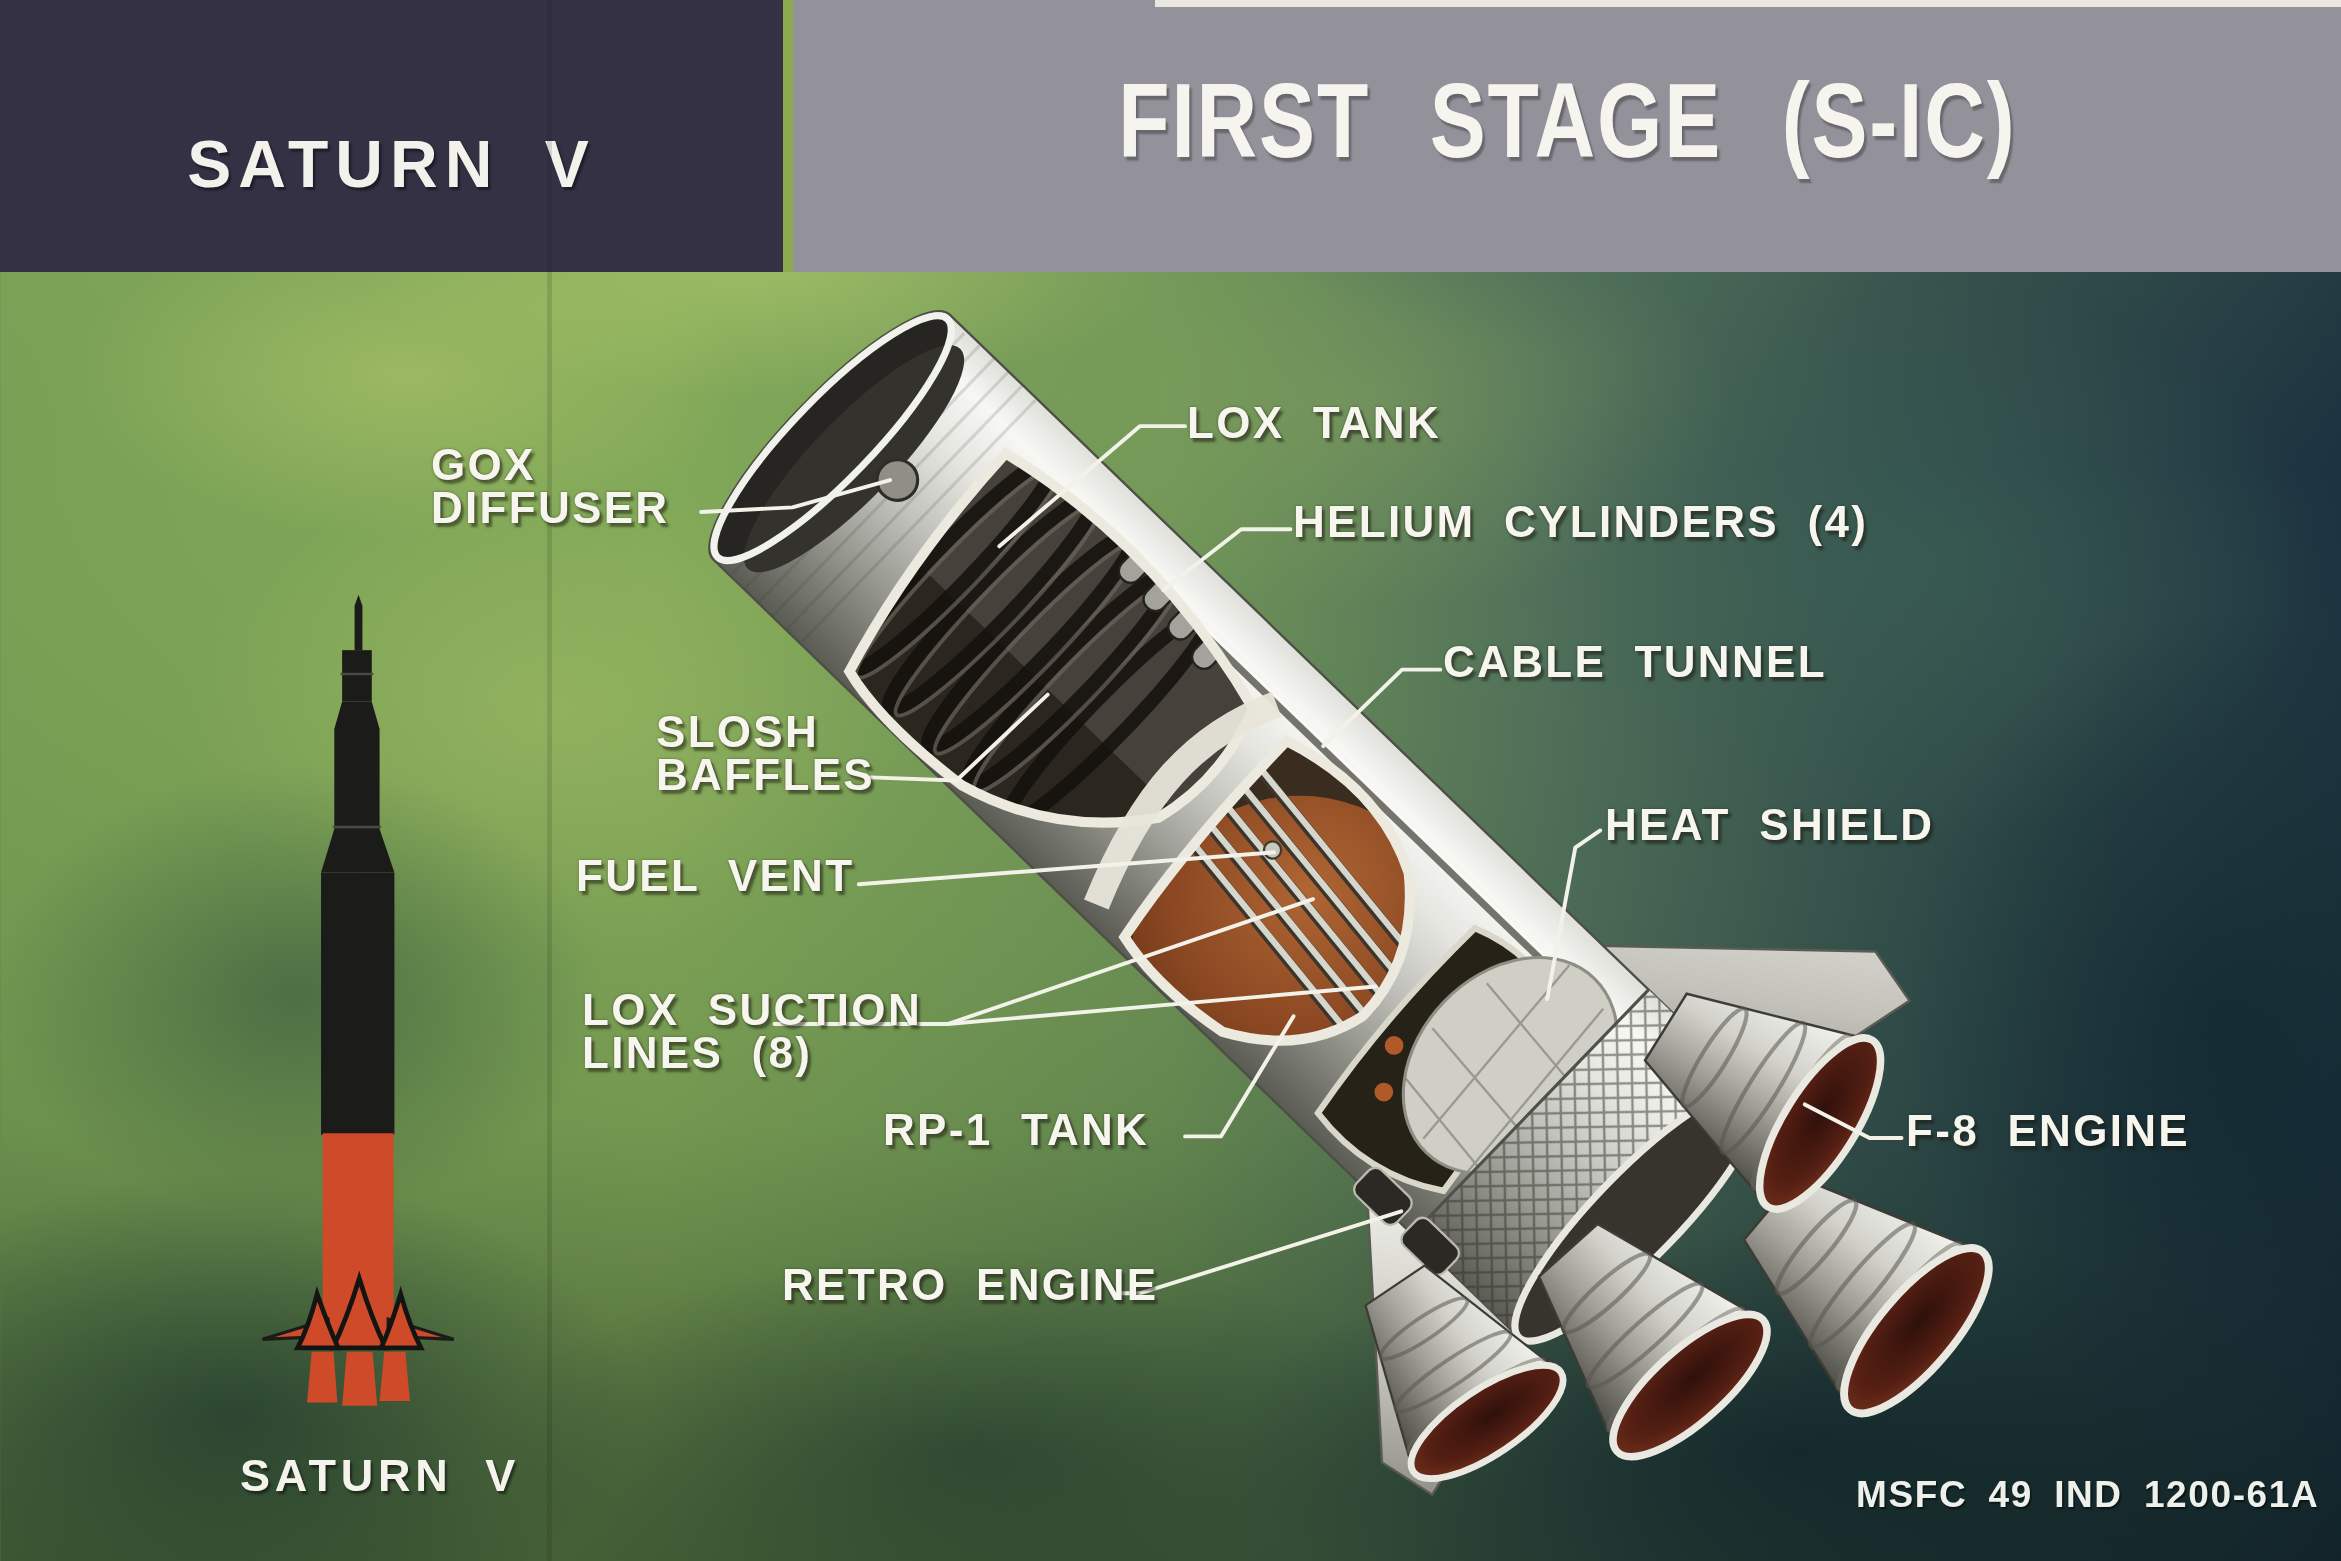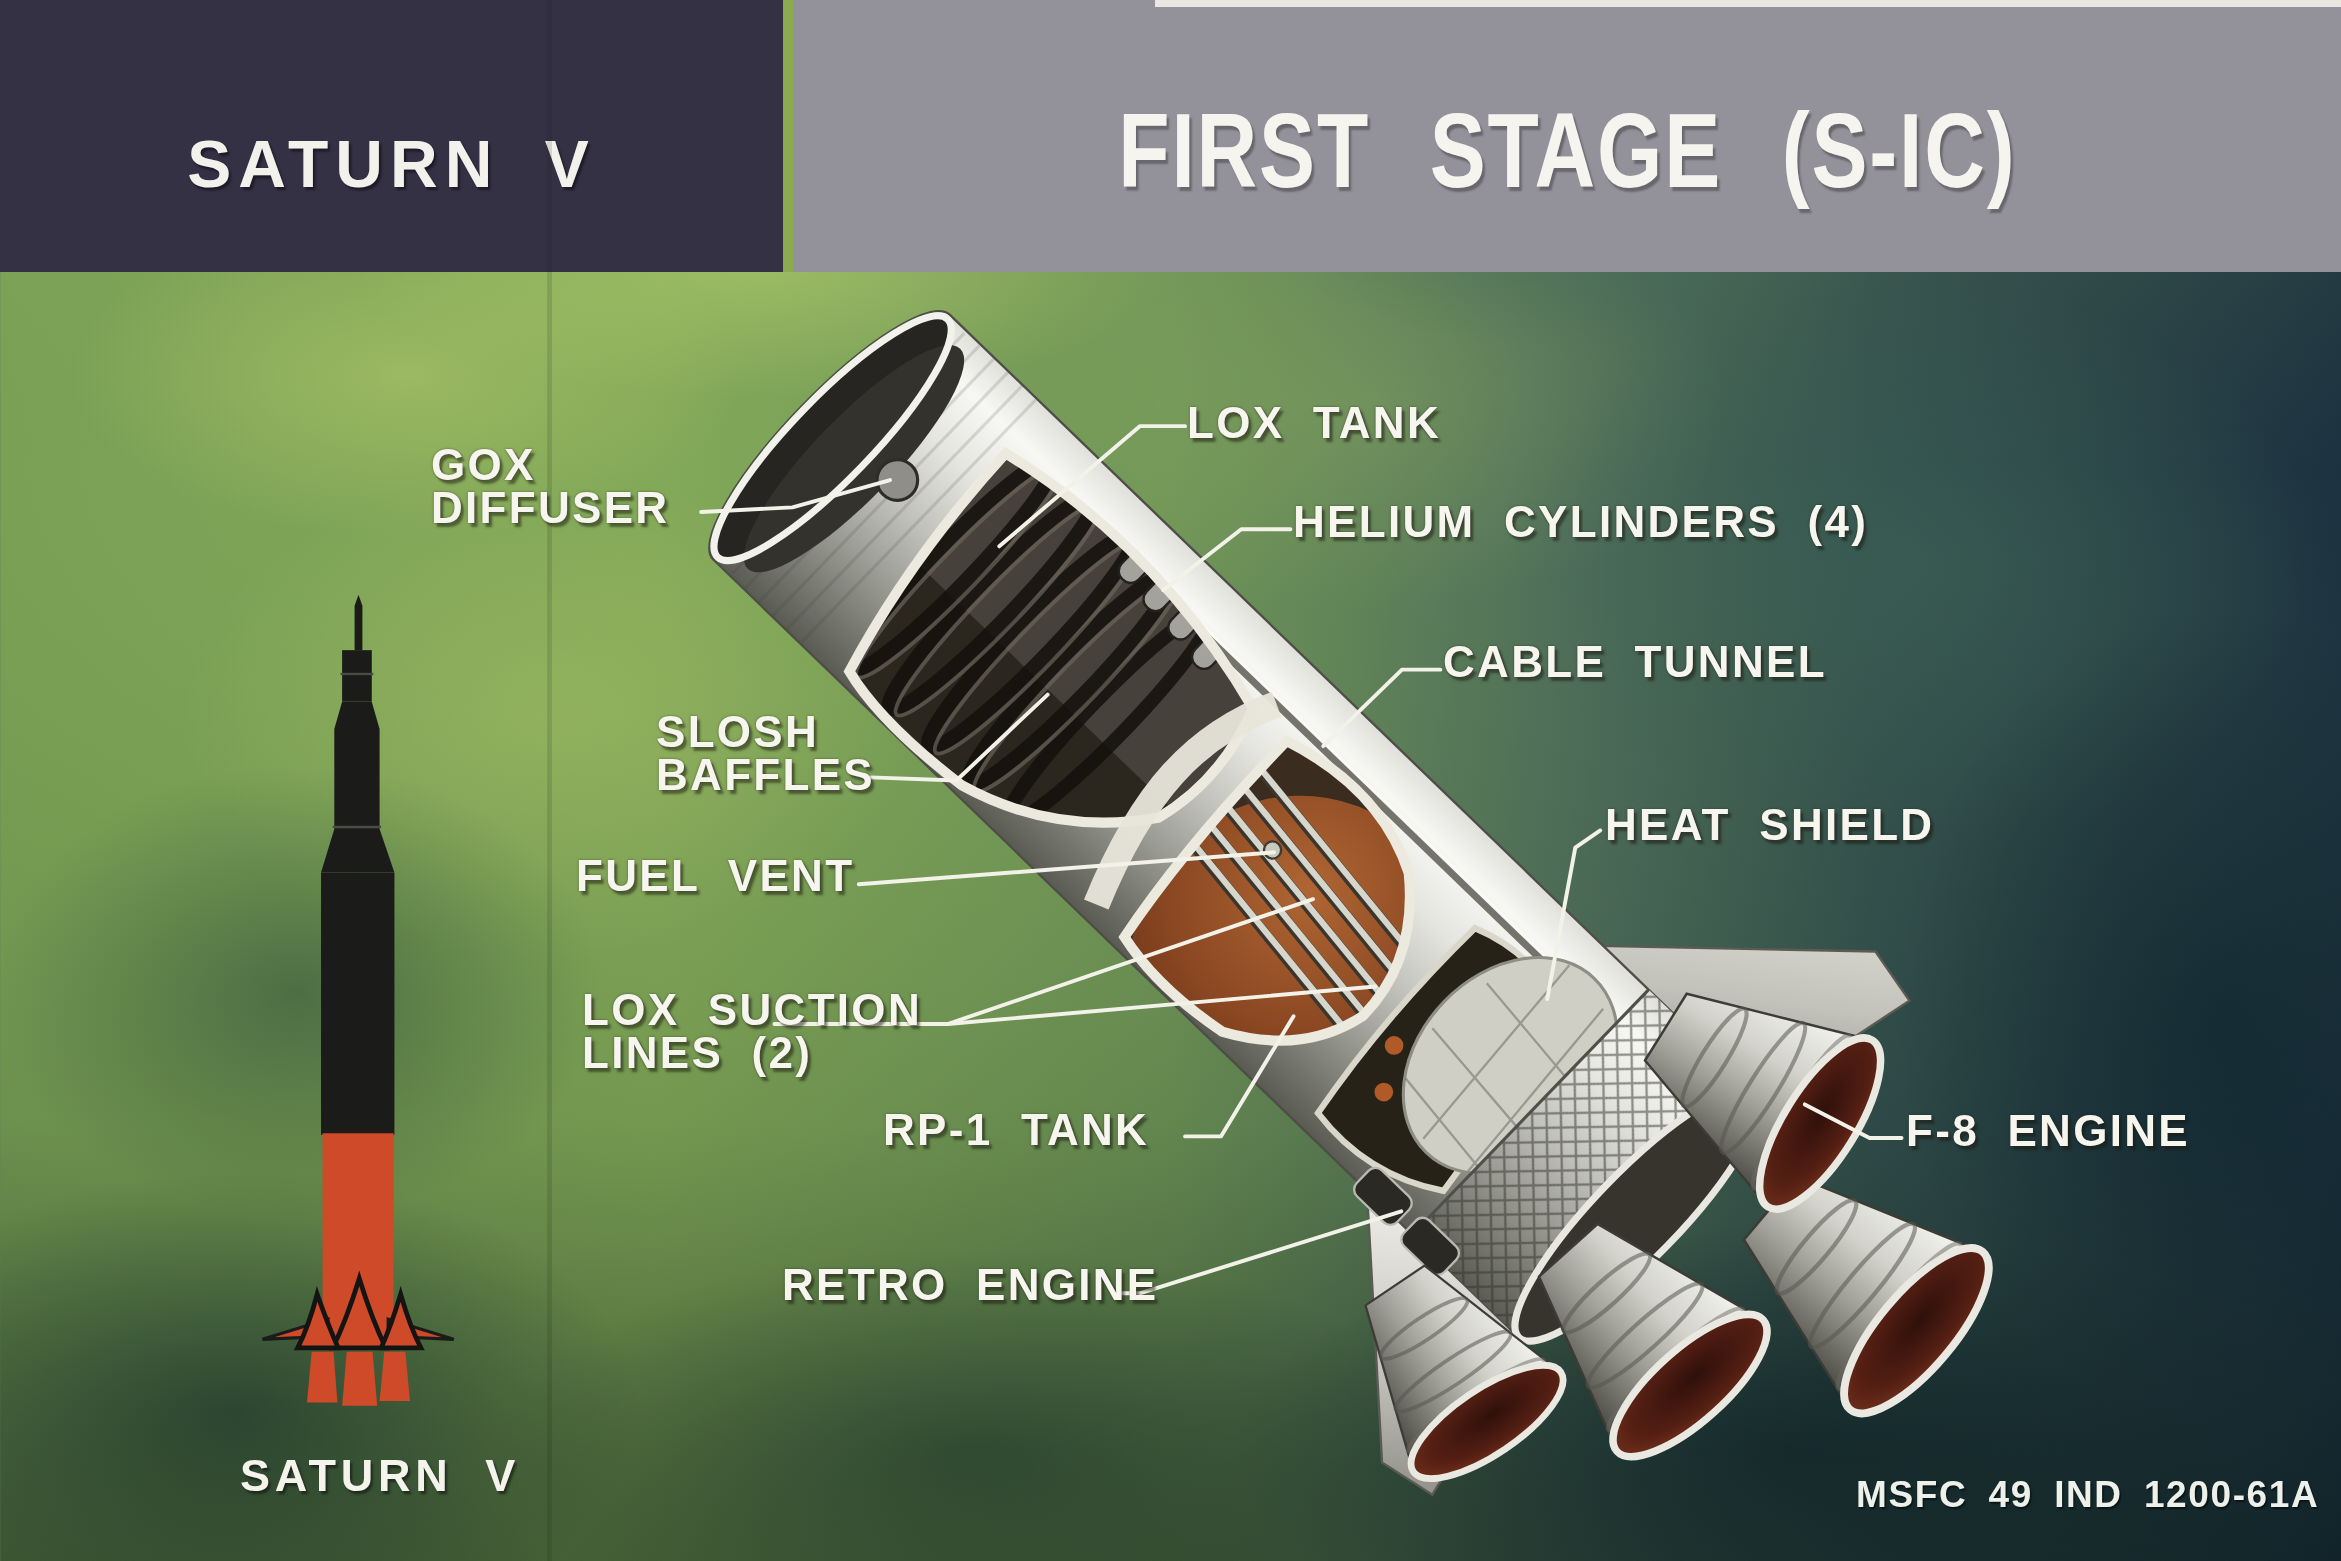--- a/index.html
+++ b/index.html
@@ -16,21 +16,21 @@
     padding-bottom:70px; box-sizing:border-box;
   }
   .hdr-left-title {
     color:#f2f1ec; font-weight:bold; font-size:66px; letter-spacing:7px;
     word-spacing:20px; white-space:nowrap; text-shadow:2.3px 3.1px 2.3px rgba(0,0,0,.45);
   }
   .hdr-green { position:absolute; left:783px; top:0; width:10px; height:272px; background:#8cab51; }
   .hdr-right {
     position:absolute; left:793px; top:0; width:1549px; height:272px;
     background:#93919a; display:flex; align-items:flex-end; justify-content:center;
-    padding-bottom:61px; box-sizing:border-box;
+    padding-bottom:91px; box-sizing:border-box;
   }
   .hdr-right-title {
     color:#f5f4ef; font-weight:bold; font-size:105px; letter-spacing:2.3px;
     word-spacing:43px; white-space:nowrap; transform:scaleX(.8);
     transform-origin:center bottom; text-shadow:3.1px 3.9px 2.3px rgba(40,40,40,.4);
   }
   .hdr-top-strip { position:absolute; left:1155px; top:0; width:1187px; height:7px; background:#e9e7df; }
   .fold-seam { position:absolute; left:547px; top:0; width:4.7px; height:1561px; background:rgba(18,24,12,.13); }
 
   
@@ -332,21 +332,21 @@
   <div>BAFFLES</div>
 </div>
 <div class="label" style="left:576px;top:854px">
   <div>FUEL VENT</div>
 </div>
 <div class="label" style="left:1605px;top:803px">
   <div>HEAT SHIELD</div>
 </div>
 <div class="label" style="left:582px;top:988px">
   <div>LOX SUCTION</div>
-  <div>LINES (2)</div>
+  <div>LINES (8)</div>
 </div>
 <div class="label" style="left:883px;top:1108px">
   <div>RP-1 TANK</div>
 </div>
 <div class="label" style="left:1906px;top:1109px">
   <div>F-8 ENGINE</div>
 </div>
 <div class="label" style="left:782px;top:1263px">
   <div>RETRO ENGINE</div>
 </div>

